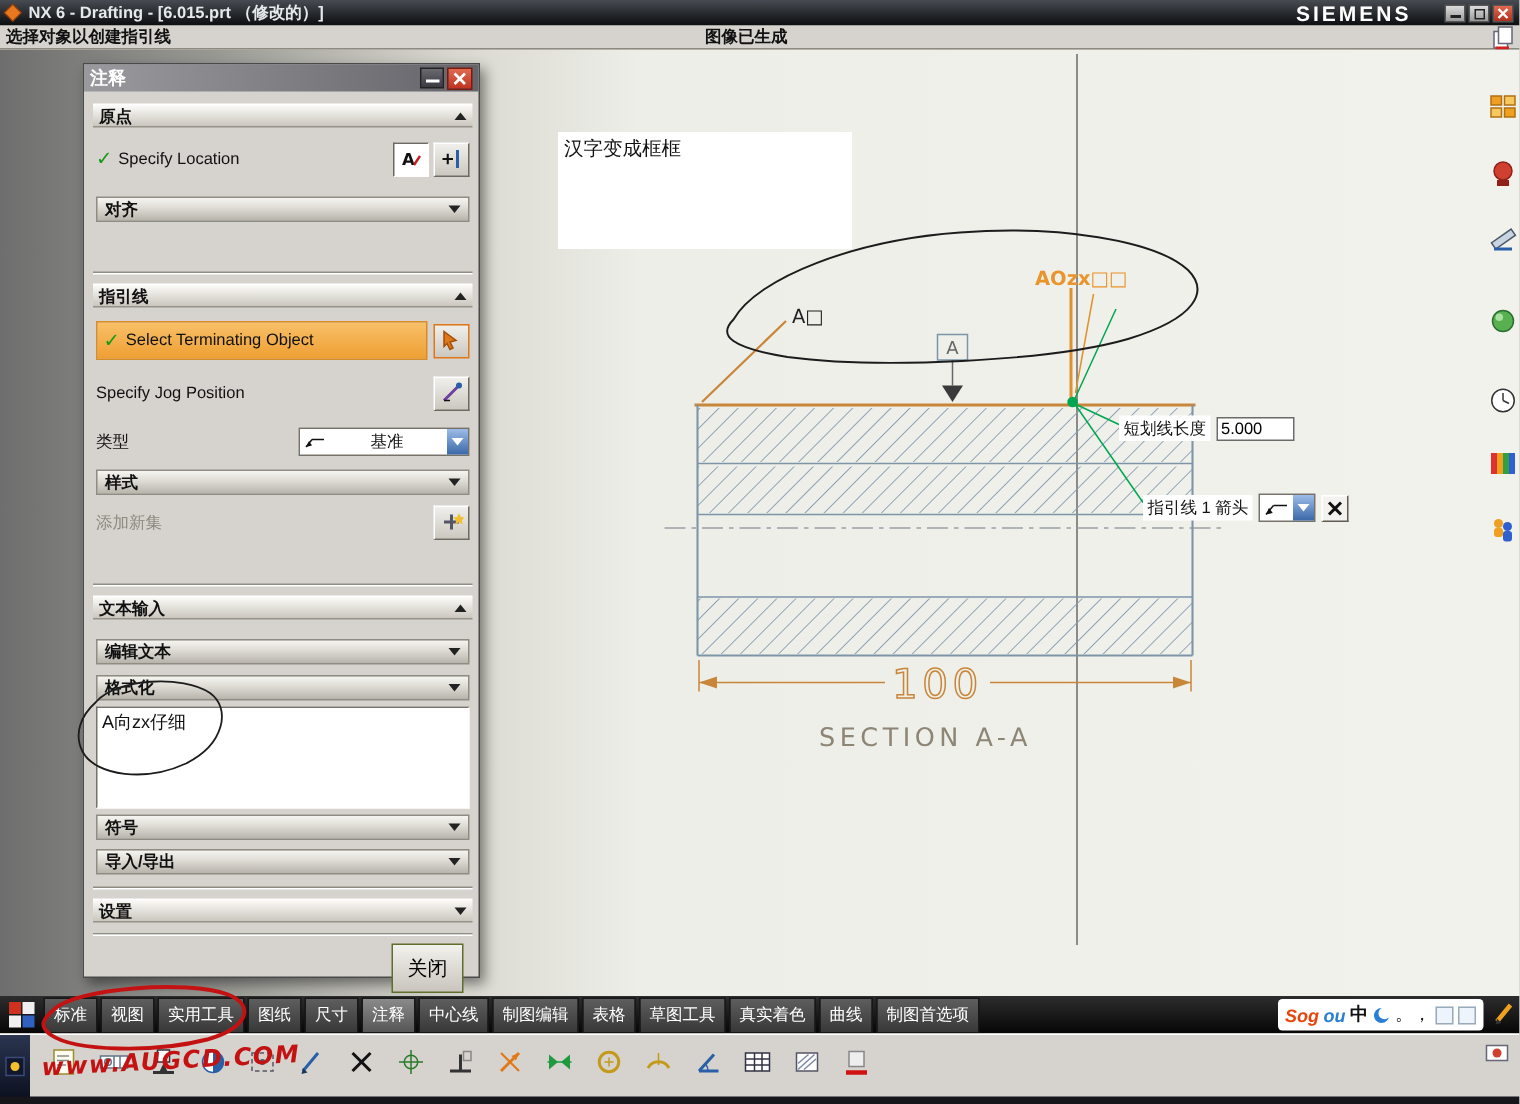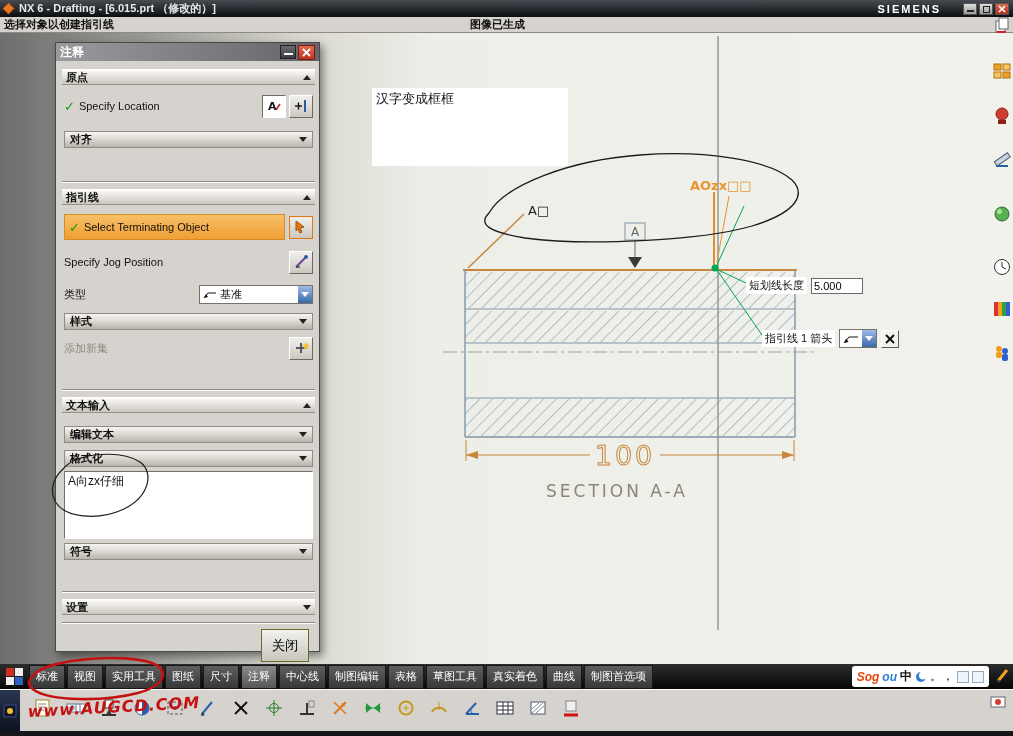--- a/index.html
+++ b/index.html
@@ -6,21 +6,21 @@
   html,body { width:1013px; height:736px; }
   body {
     position:relative; overflow:hidden; background:#d6d3ce;
     font-family:"Liberation Sans","DejaVu Sans",sans-serif; font-size:11px; color:#111;
   }
   
   .titlebar { position:absolute; left:0; top:0; width:1013px; height:17px;
     background:linear-gradient(#474c52,#0b0d0f); color:#e6e9ec; display:flex; align-items:center;
     font-size:11px; font-weight:bold; z-index:30; }
   .titlebar .appicon { width:13px; height:13px; margin:0 4px 0 2px; }
-  .titlebar .brand { margin-left:auto; letter-spacing:2px; font-size:11px; color:#fff; }
+  .titlebar .brand { margin-left:auto; letter-spacing:2px; font-size:14px; color:#fff; }
   .winbtns { display:flex; gap:2px; margin:0 4px 0 22px; }
   .winbtn { width:14px; height:12px; background:linear-gradient(#dcdcdc,#9a9a9a);
     border:1px solid #555; position:relative; }
   .winbtn.close { background:linear-gradient(#e0694f,#b03020); }
   .winbtn .minbar { position:absolute; left:3px; bottom:2px; width:7px; height:2px; background:#222; }
   .winbtn .maxbox { position:absolute; left:3px; top:2px; width:7px; height:7px; border:1.5px solid #222; }
   
   .promptbar { position:absolute; left:0; top:17px; width:1013px; height:16px;
     background:#d6d3ce; border-bottom:1px solid #8d8a82; display:flex; align-items:center;
     font-weight:bold; z-index:30; }
@@ -347,21 +347,21 @@
   <div class="drow" style="top:240px; height:22px;">
     <span>类型</span>
     <span class="combo" style="margin-left:auto; width:114px;">
       <span class="cicon">
         <svg width="16" height="12">
             <line x1="2" y1="10" x2="6" y2="5" stroke="#111"></line>
             <line x1="6" y1="5" x2="14" y2="5" stroke="#111"></line>
             <polygon points="2,10 6,9 4,6" fill="#111"></polygon>
           </svg>
         </span>
-      <span style="flex:1;">基准</span>
+      <span style="flex:1;margin-left:27px;">基准</span>
       <span class="dbtn">
           <i class="tri-dn-w"></i>
         </span>
     </span>
   </div>
   <div class="bar" style="top:270px;">
     <span>样式</span>
       <i class="tri-dn"></i>
   </div>
   <div class="drow" style="top:293px; height:24px;">
@@ -384,20 +384,24 @@
     <span>编辑文本</span>
       <i class="tri-dn"></i>
   </div>
   <div class="bar" style="top:407px;">
     <span>格式化</span>
       <i class="tri-dn"></i>
   </div>
   <div class="dtext" style="top:428px;">A向zx仔细</div>
   <div class="bar" style="top:500px;">
     <span>符号</span>
+      <i class="tri-dn"></i>
+  </div>
+  <div class="bar" style="top:523px;">
+    <span>导入/导出</span>
       <i class="tri-dn"></i>
   </div>
   <div class="sep" style="top:548px;"></div>
 
   <div class="sec" style="top:556px;">
     <span>设置</span>
       <i class="tri-dn"></i>
   </div>
   <div class="sep" style="top:579px;"></div>
   <button class="closebtn" style="top:586px;">关闭</button>

